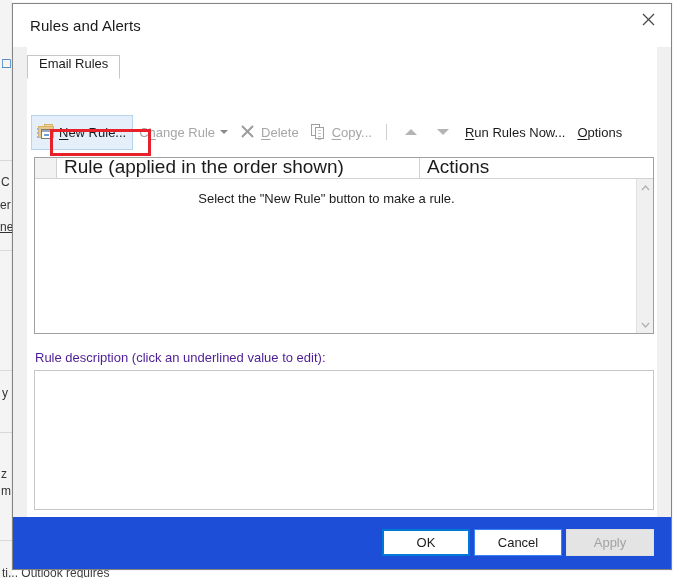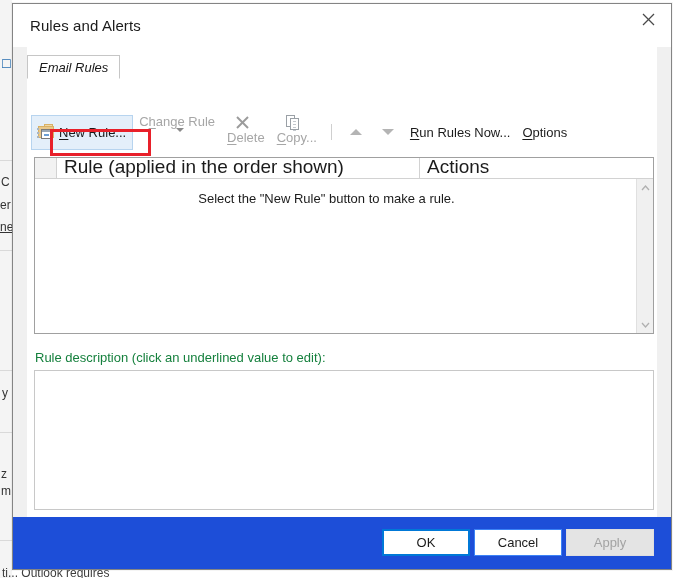--- a/index.html
+++ b/index.html
@@ -87,29 +87,28 @@
   #tabstrip {
     position: absolute;
     left: 0; top: 7px;
     height: 25px;
     display: flex;
     align-items: flex-end;
   }
   .tab {
     height: 24px;
     padding: 0 11px;
-    display: flex; align-items: center;
+    display: flex; 
     font-size: 13px;
     color: #1b1b1b;
     border: 1px solid #c6c6c6;
     background: #f0f0f0;
     margin-right: -1px;
     box-sizing: border-box;
     cursor: default;
-    font-style: italic;
   }
   .tab.active {
     background: #ffffff;
     border-bottom-color: #ffffff;
     position: relative;
     z-index: 2;
   }
 
   
   #toolbar {
@@ -122,21 +121,21 @@
   .tb-item {
     display: flex;
     align-items: center;
     height: 35px;
     padding: 0 6px;
     font-size: 13px;
     white-space: nowrap;
     cursor: default;
     color: #1b1b1b;
   }
-  .tb-item.disabled { color: #a6a6a6; flex-direction: column; }
+  .tb-item.disabled { color: #a6a6a6; }
   .tb-item .lbl { line-height: 1; }
   .tb-item u { text-underline-offset: 2px; }
   .tb-icon {
     width: 17px; height: 16px;
     margin-right: 4px;
     position: relative;
     flex: none;
   }
   .tb-sep {
     width: 1px; height: 16px;
@@ -306,21 +305,21 @@
     height: 17px; width: 17px;
     display: flex; align-items: center; justify-content: center;
     cursor: default;
   }
 
   
   #desc-label {
     position: absolute;
     left: 8px; top: 303px;
     font-size: 13px;
-    color: #15803d;
+    color: #4c1d95;
   }
   #desc-box {
     position: absolute;
     left: 7px; top: 323px;
     width: 620px; height: 140px;
     border: 1px solid #c8c8c8;
     background: #ffffff;
     box-sizing: border-box;
   }
   #desc-text {

